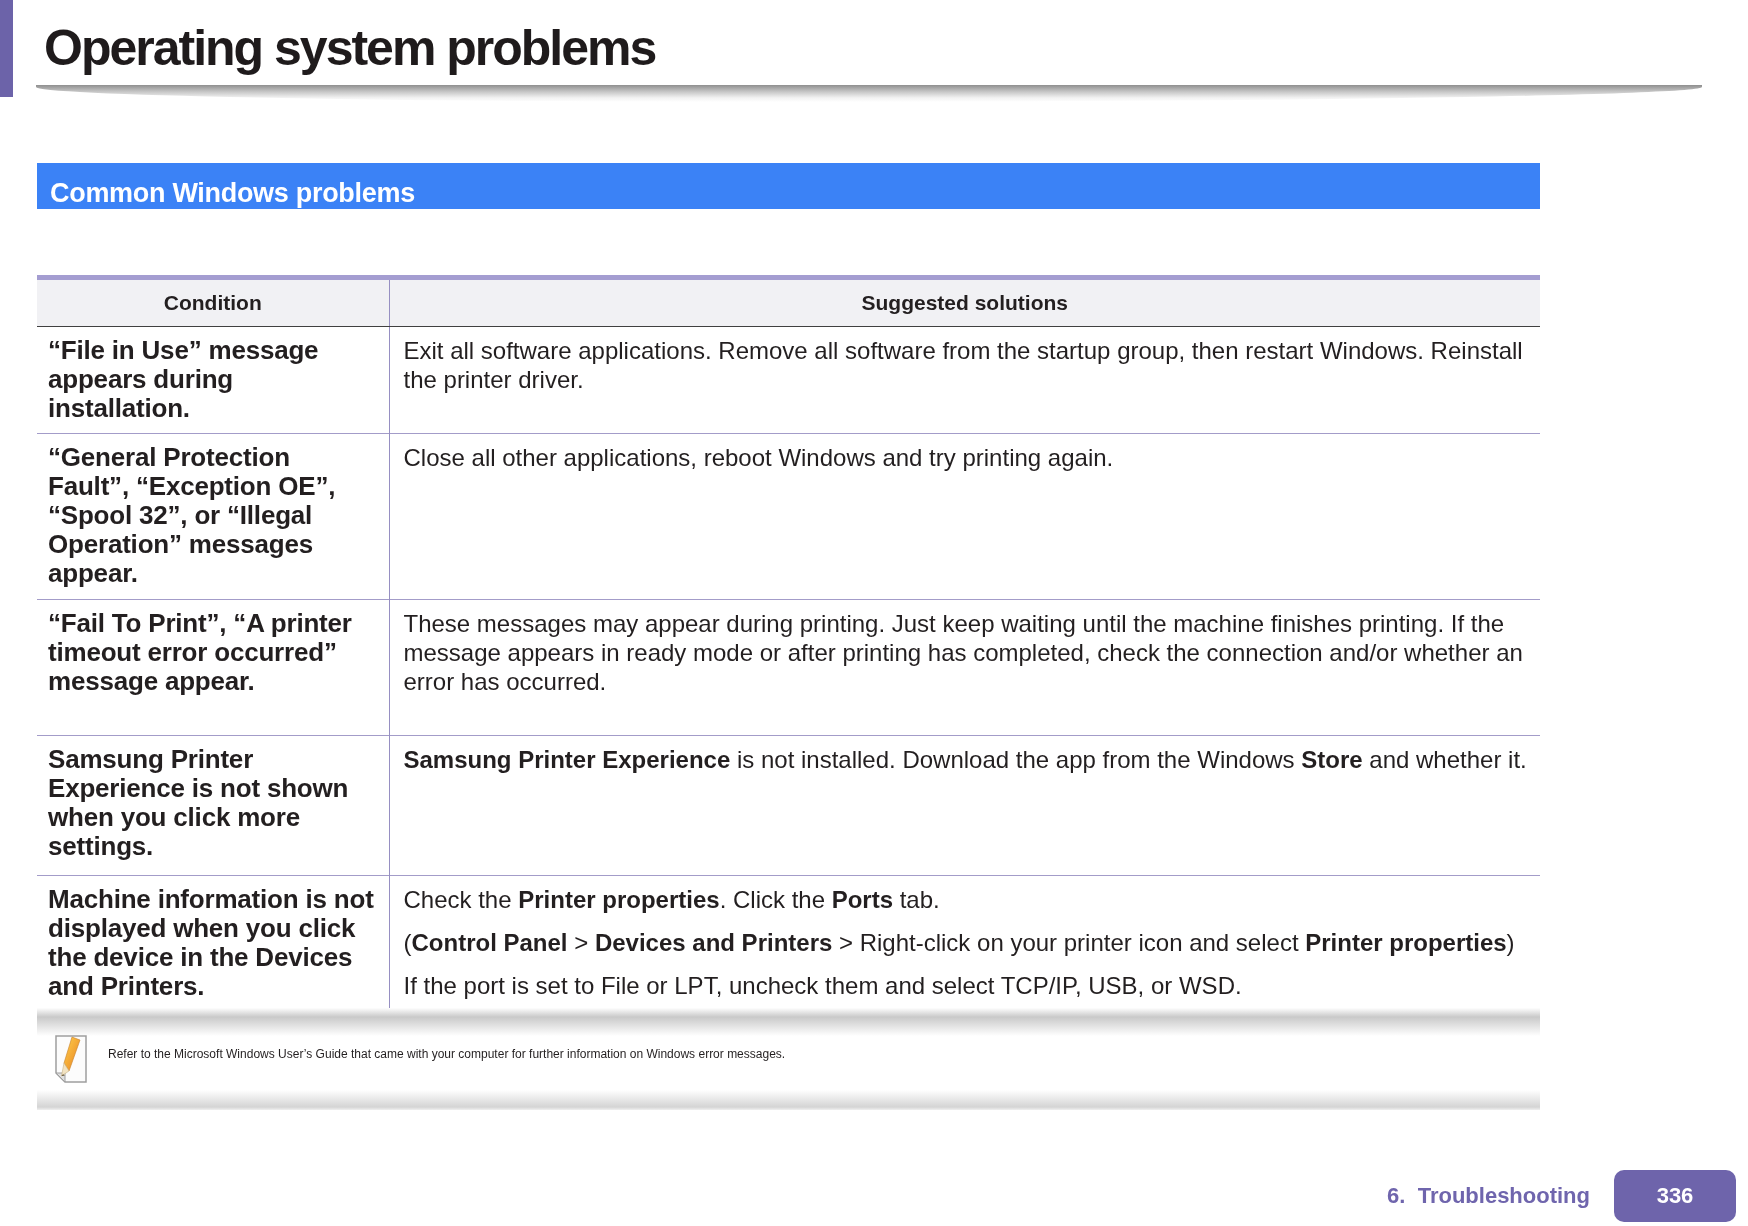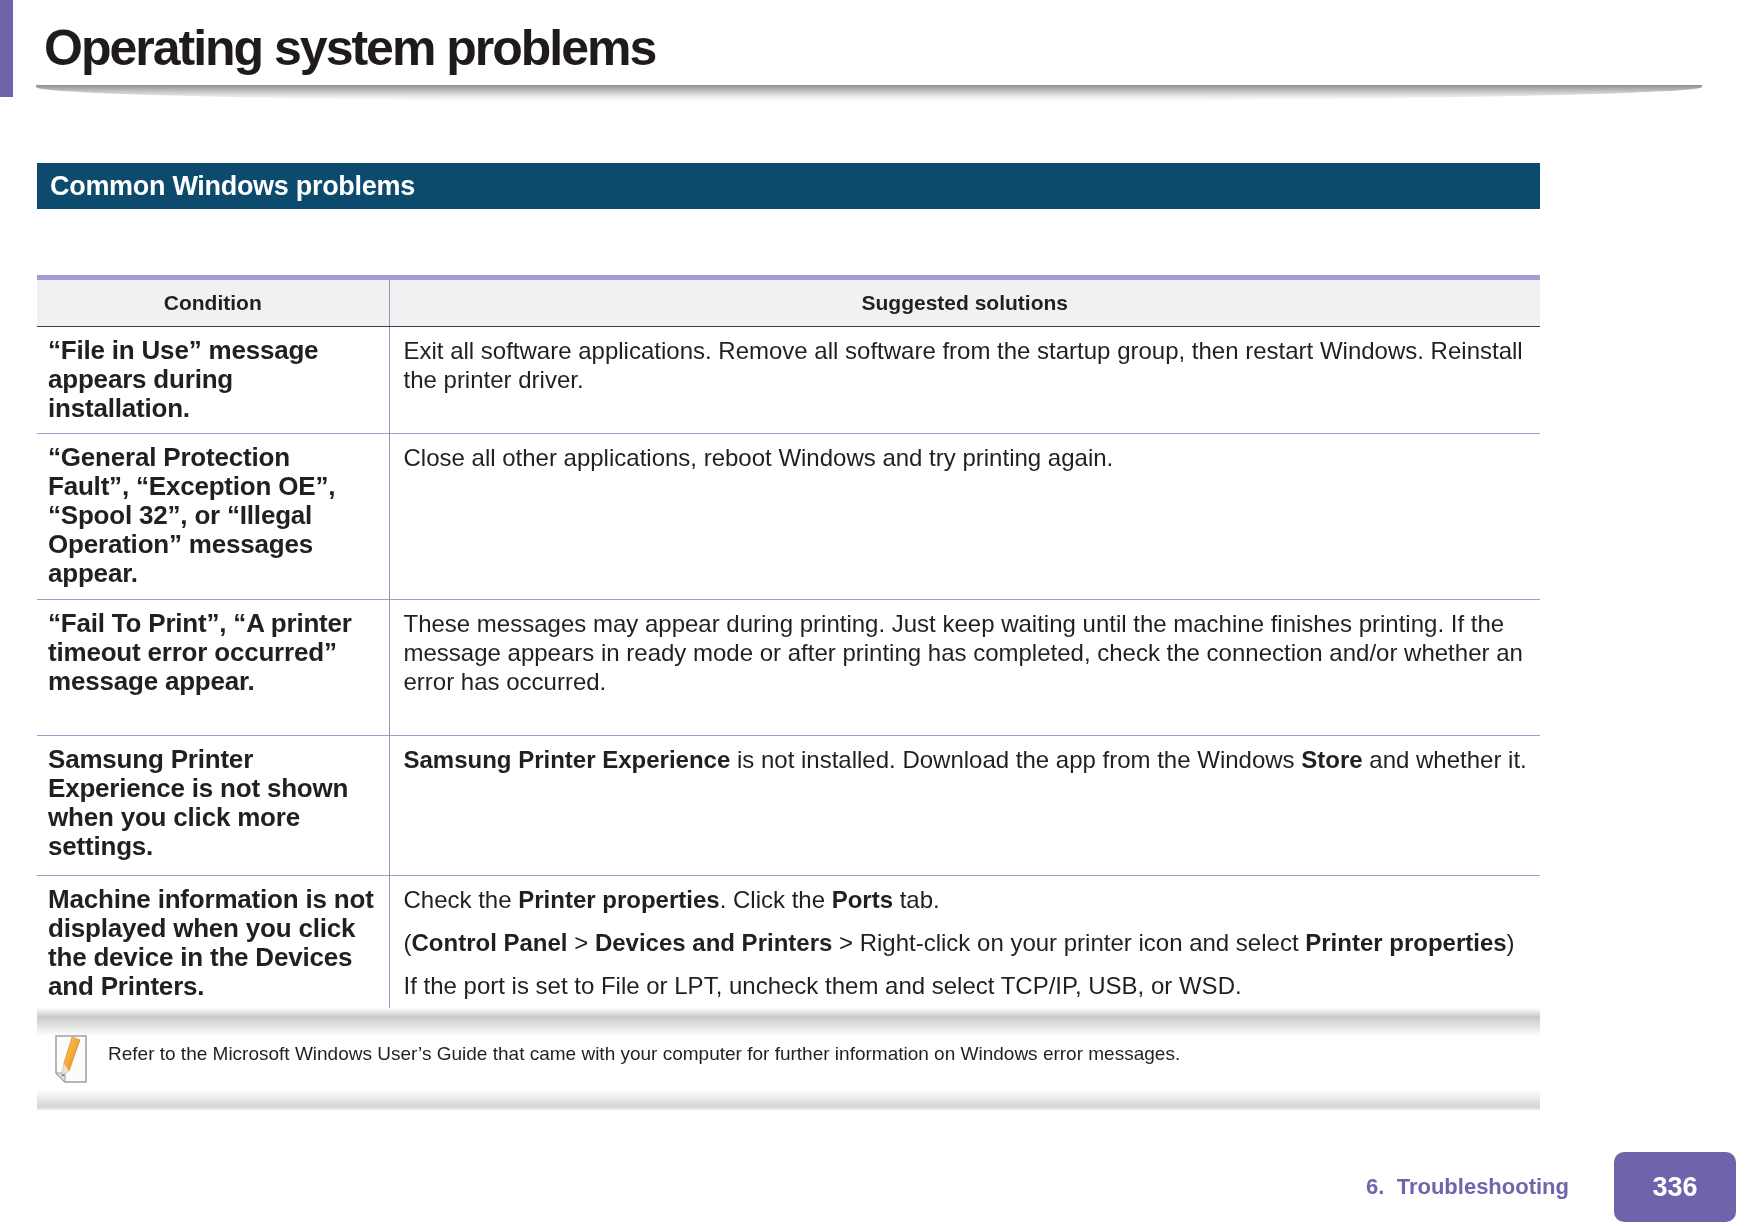--- a/index.html
+++ b/index.html
@@ -13,22 +13,22 @@
     position:absolute;left:36px;top:2px;margin:8px;font-size:50px;font-weight:bold;
     letter-spacing:-2px;color:#1f1b1c;line-height:76px;white-space:nowrap;
   }
   .swoosh{
     position:absolute;left:36px;top:85px;width:1666px;height:17px;
     background:linear-gradient(to bottom,#8f8f8f 0%,#c7c7c7 40%,#f2f2f2 75%,#ffffff 100%);
     border-radius:0 0 55% 45% / 0 0 15px 15px;
   }
   
   .section-band{
-    position:absolute;left:37px;top:163px;width:1503px;height:46px;background:#0c4a6e;
-    display:flex;align-items:center;
+    position:absolute;left:37px;top:163px;width:1503px;height:46px;background:#3b82f6;
+    display:flex;align-items:flex-end;
   }
   .section-band span{color:#ffffff;font-size:27px;font-weight:bold;padding-left:13px;letter-spacing:-0.3px;}
   
   table.problems{
     position:absolute;left:37px;top:275px;width:1503px;border-collapse:collapse;table-layout:fixed;
     border-top:5px solid #a49dd1;border-bottom:5px solid #a49dd1;
   }
   table.problems col.c1{width:352px;}
   table.problems th{
     height:46px;background:#f1f1f4;font-size:21px;font-weight:bold;text-align:center;
@@ -51,29 +51,29 @@
   tbody tr:nth-child(3) td{height:116px;}
   tbody tr:nth-child(4) td{height:120px;}
   tbody tr:nth-child(5) td{height:170px;}
   
   .note{
     position:absolute;left:37px;top:1008px;width:1503px;height:102px;
     background:linear-gradient(to bottom,#fefefe 0px,#c9c9c9 9px,#ffffff 28px,#ffffff 82px,#d4d4d4 99px,#f0f0f0 102px);
     display:flex;align-items:center;
   }
   .note-icon{flex:0 0 auto;margin-left:16px;width:36px;height:48px;}
-  .note-text{font-size:19px;margin-left:19px;margin-top:-10px;}
+  .note-text{font-size:12px;margin-left:19px;margin-top:-10px;}
   
   .footer{
     position:absolute;right:12px;bottom:4px;display:flex;align-items:center;gap:24px;
   }
   .chapter{color:#6f65ad;font-size:22px;font-weight:bold;white-space:pre;}
   .page-badge{
-    width:122px;height:70px;background:#6e64ab;border-radius:10px;color:#ffffff;
-    font-size:27px;font-weight:bold;display:flex;align-items:center;justify-content:center;margin-left:21px;
+    width:122px;height:52px;background:#6e64ab;border-radius:10px;color:#ffffff;
+    font-size:22px;font-weight:bold;display:flex;align-items:center;justify-content:center;
   }
 </style>
 </head>
 <body>
 
 <div class="page">
 
   <div class="accent-bar"></div>
   <h1 class="title">Operating system problems</h1>
   <div class="swoosh"></div>

